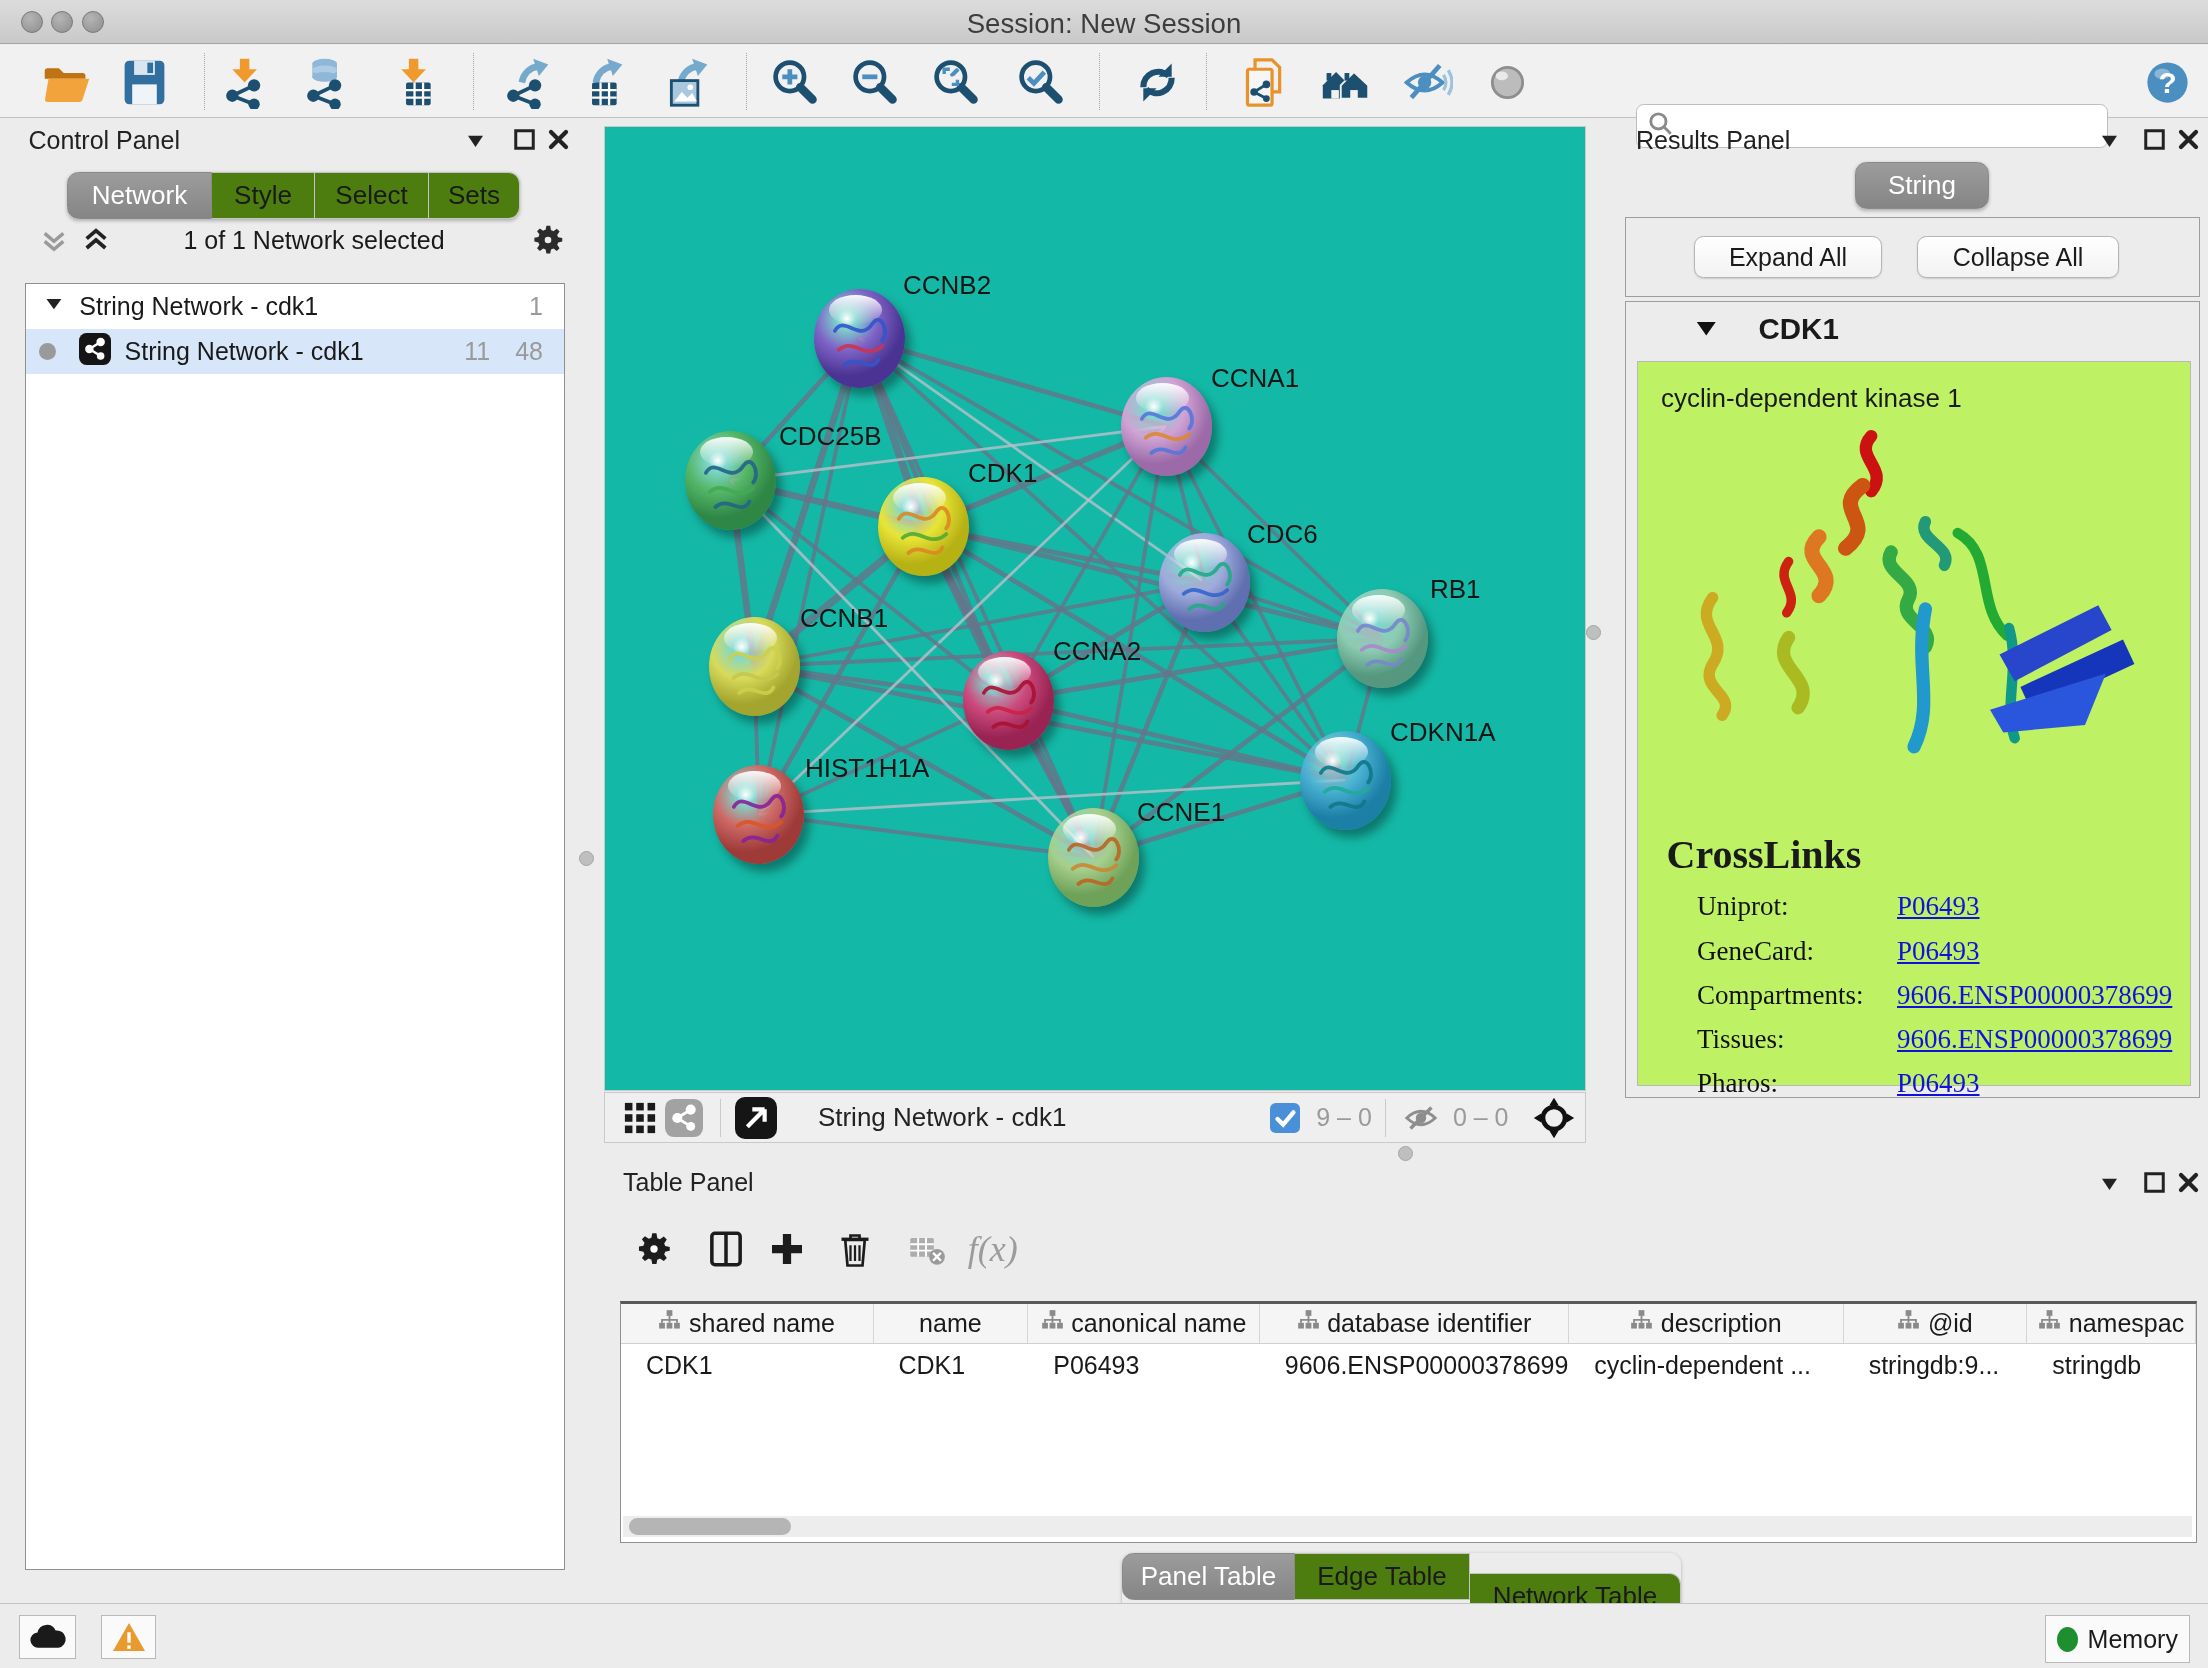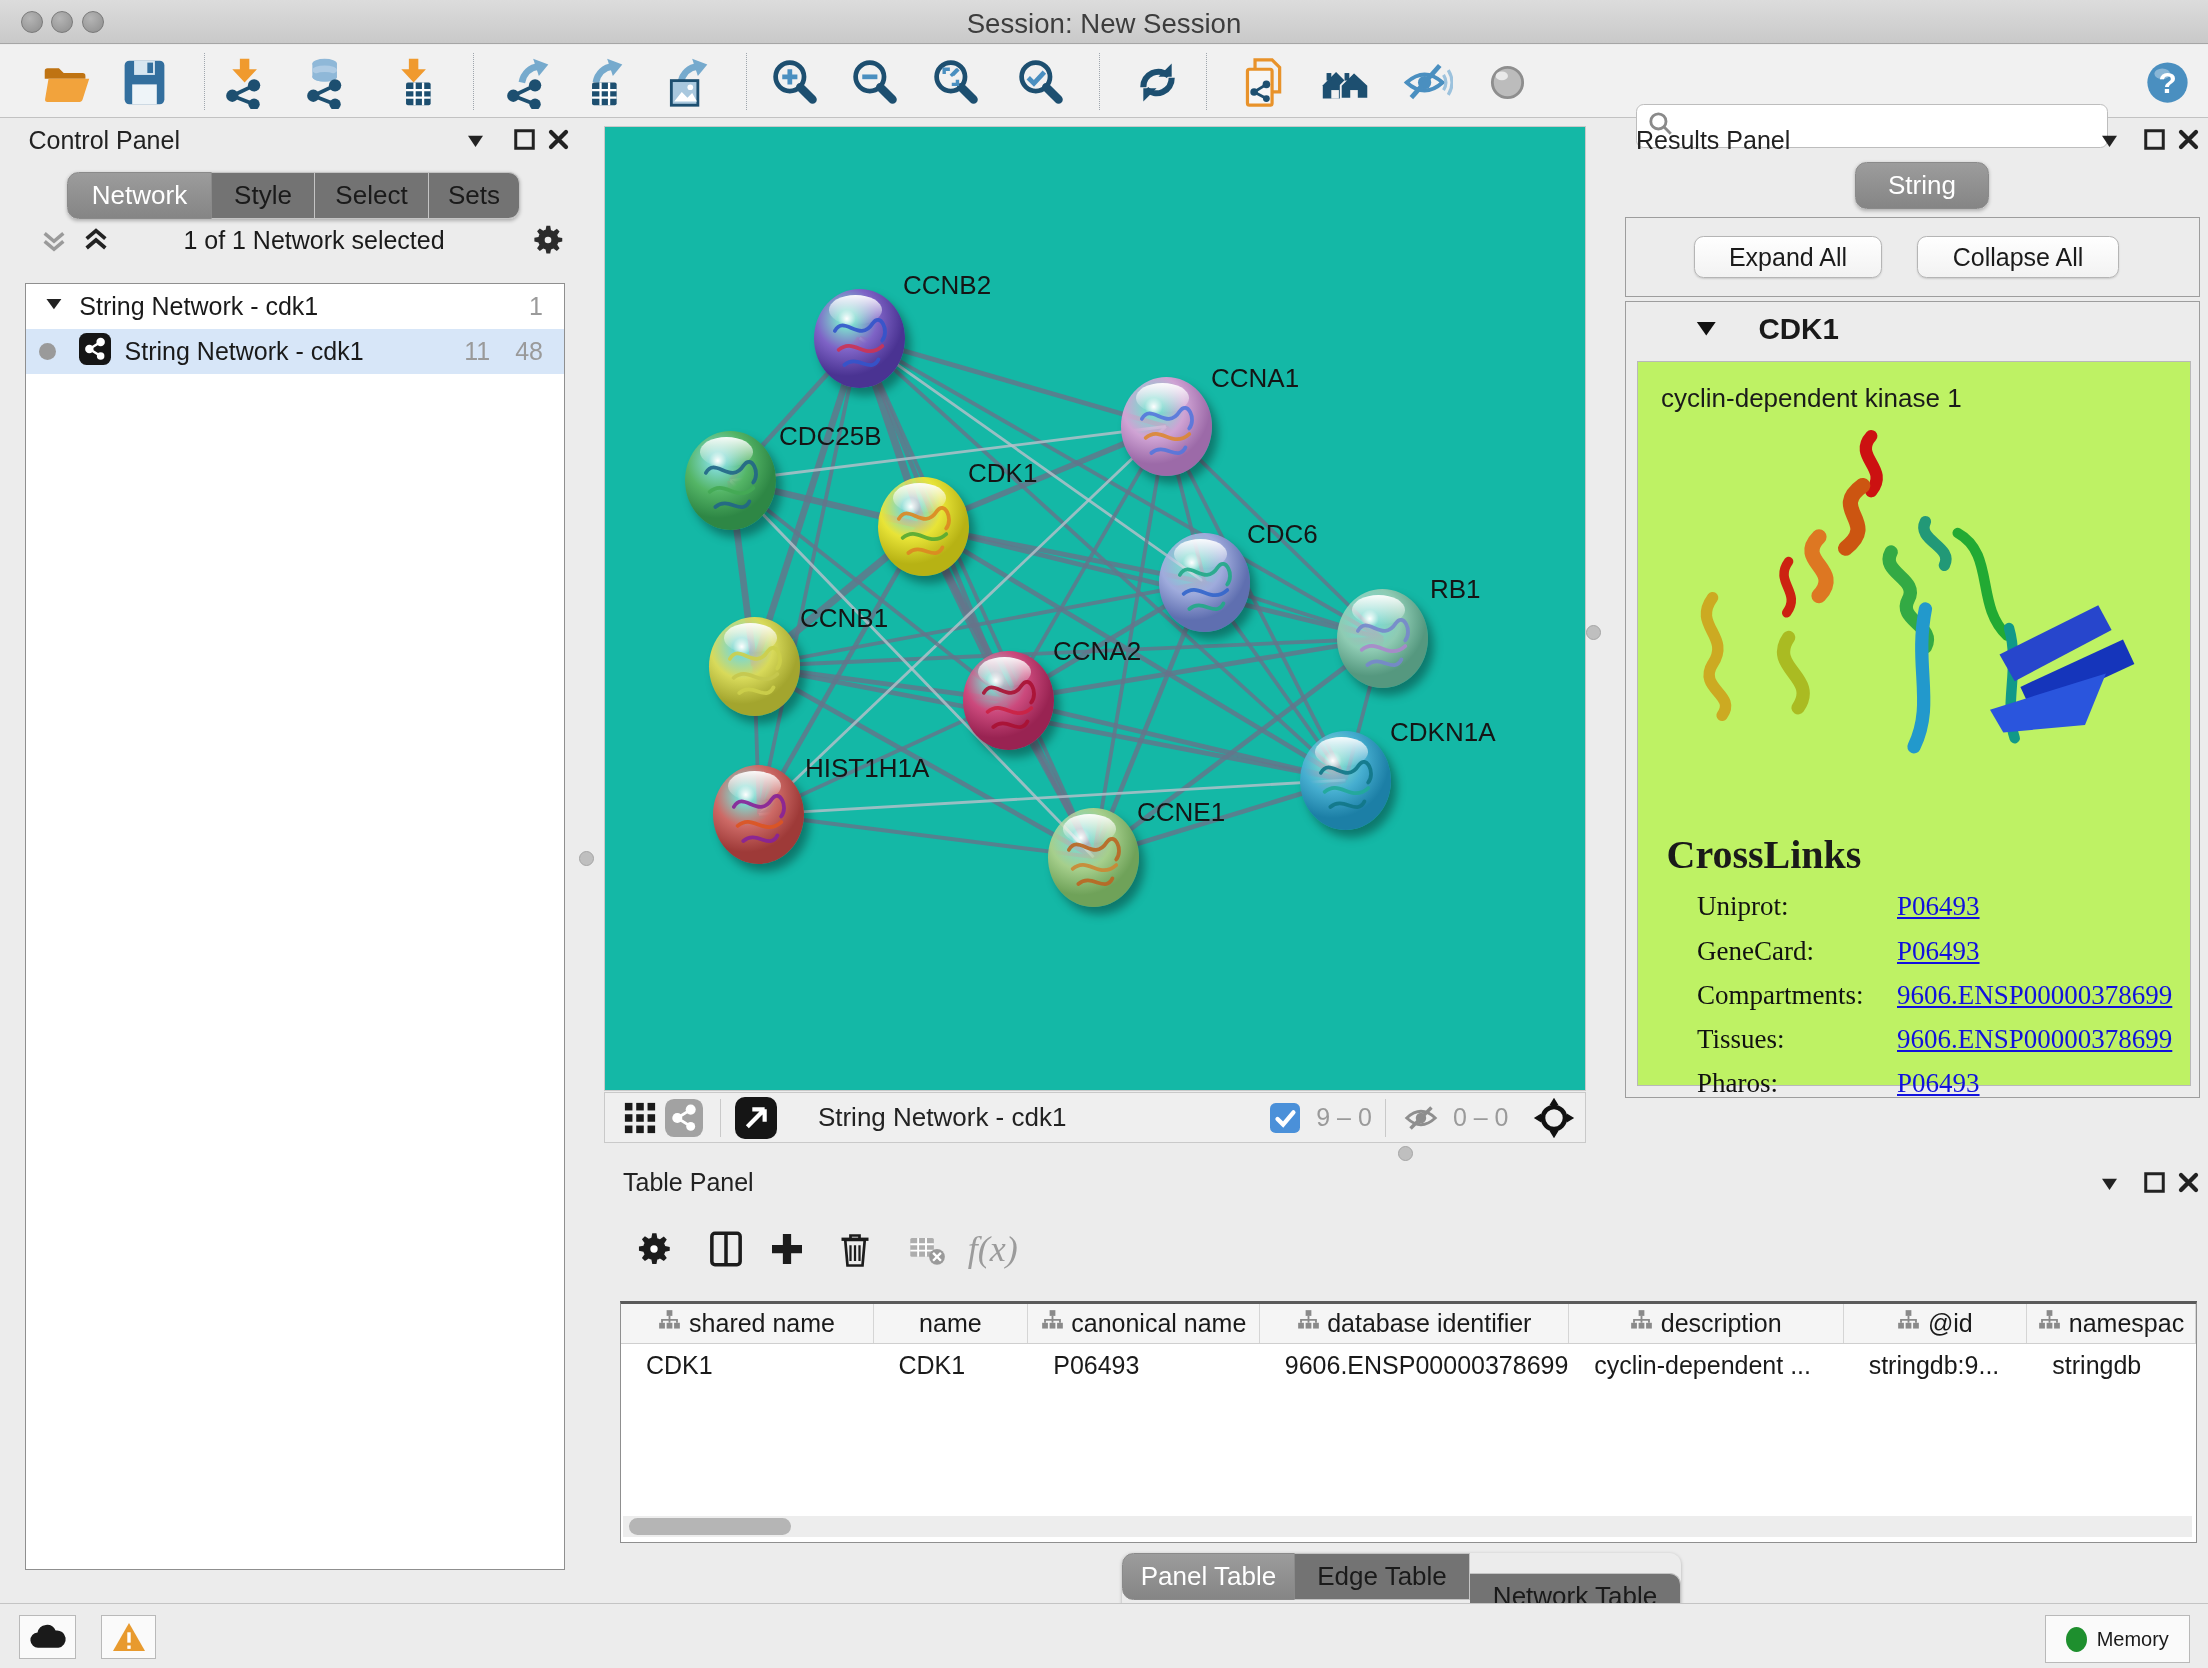--- a/index.html
+++ b/index.html
@@ -27,21 +27,21 @@
   #search-box input { border:none; outline:none; font-size:23px; flex:1;
     font-family:"Liberation Sans",sans-serif; background:transparent; }
 
   
   .panel-title { font-size:25px; color:#222; }
 
   
   .seg-group { position:absolute; display:flex; border-radius:11.4px;
     box-shadow:0 1.9px 3.8px rgba(0,0,0,.25); }
   .seg { height:47px; display:flex; align-items:center; justify-content:center;
-    background:#737373; border:1px solid #c4c4c4; border-left:none; font-size:26px; cursor:pointer; }
+    background:#4d7c0f; border:1px solid #c4c4c4; border-left:none; font-size:26px; cursor:pointer; }
   .seg:first-child { border-left:1px solid #c4c4c4; border-radius:11.4px 0 0 11.4px; }
   .seg:last-child { border-radius:0 11.4px 11.4px 0; }
   .seg.only { border-radius:11.4px; border-left:1px solid #c4c4c4; }
   .seg.active { background:linear-gradient(#9c9c9c,#858585); color:#fff; border-color:#8a8a8a; }
 
   
   #cp-list { position:absolute; left:25px; top:283px; width:540px; height:1287px;
     background:#fff; border:1.9px solid #8f8f8f; }
   .tree-row { position:relative; height:45px; display:flex; align-items:center; font-size:25px; cursor:pointer; }
   .tree-count { color:#9a9a9a; }
@@ -795,16 +795,16 @@
   </div>
   <div class="sb-box" style="left:101px; width:55px; height:44px">
     <svg width="34" height="32" viewBox="0 0 36 34">
         <path d="M18 2L35 32H1z" fill="#e89a2e"></path>
         <rect x="16.2" y="12" width="3.6" height="11" fill="#fff"></rect>
         <rect x="16.2" y="26" width="3.6" height="3.6" fill="#fff"></rect>
       </svg>
   </div>
   <div class="sb-box" style="left:2045px; width:145px; height:48px; gap:9.5px">
     <span style="width:21px; height:25px; border-radius:50%; background:#1e8f2e"></span>
-    <span style="font-size:20px">Memory</span>
+    <span style="font-size:25px">Memory</span>
   </div>
 </div>
 
 
 </body></html>

